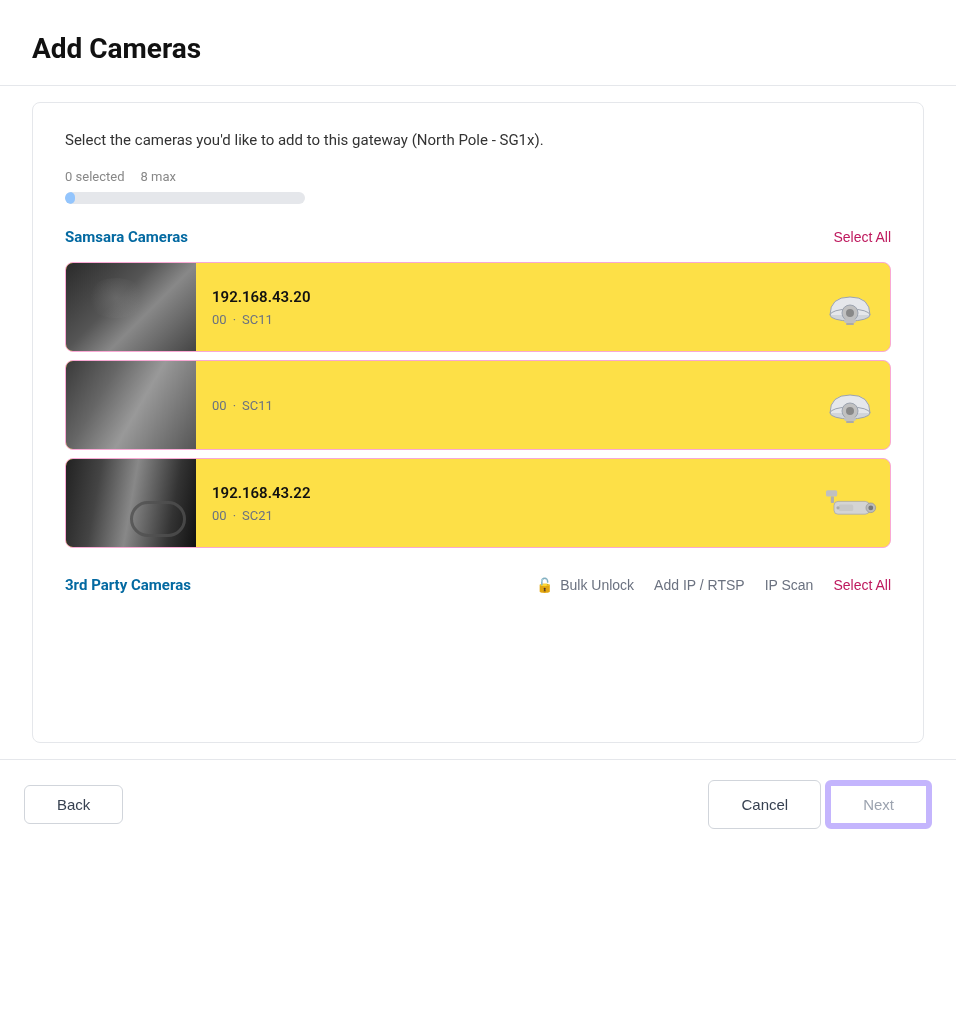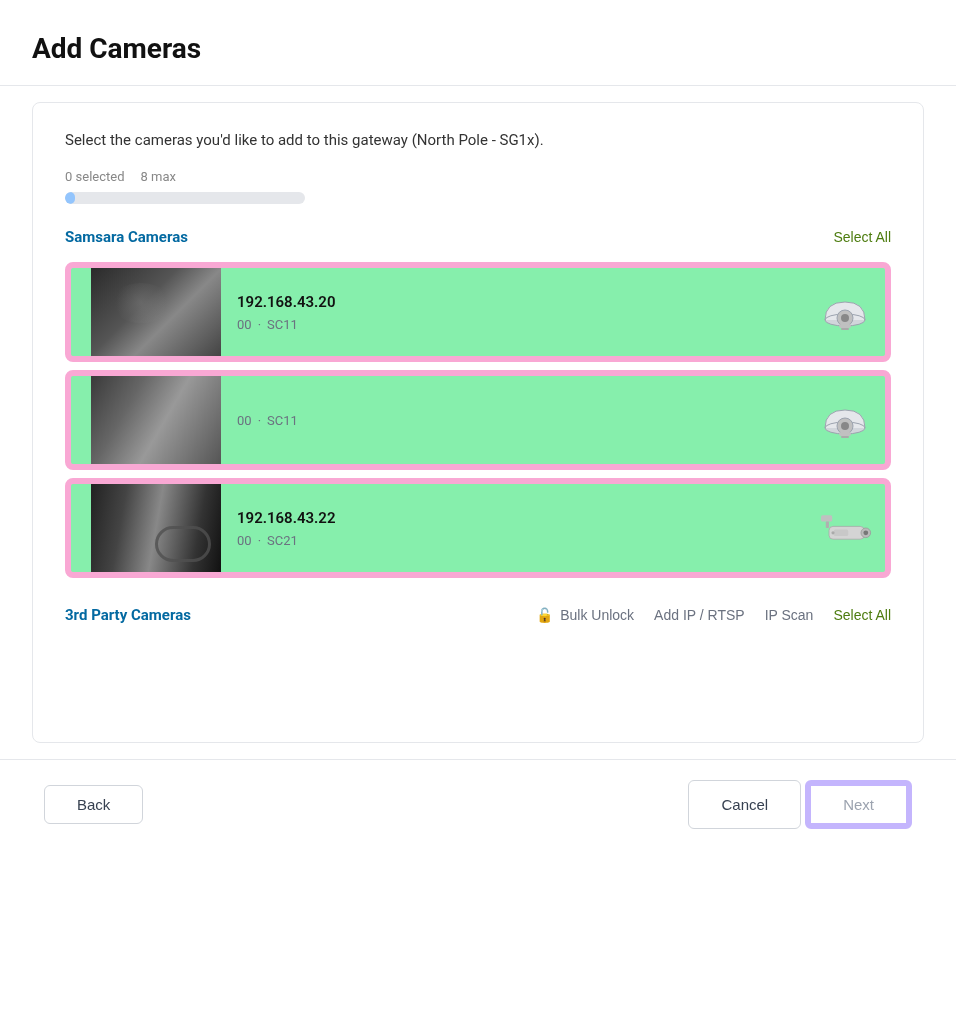--- a/index.html
+++ b/index.html
@@ -87,43 +87,42 @@
     }
 
     .section-title {
       font-size: 15px;
       font-weight: 700;
       color: #0369a1;
     }
 
     .select-all-btn {
       font-size: 14px;
-      color: #4d7c0f;
+      color: #be185d;
       background: none;
       border: none;
       cursor: pointer;
       padding: 0;
     }
 
     .camera-list {
       display: flex;
       flex-direction: column;
       gap: 8px;
       margin-bottom: 28px;
     }
 
     .camera-item {
       display: flex;
       align-items: center;
-      border: 6px solid #f9a8d4;
+      border: 1px solid #f9a8d4;
       border-radius: 8px;
       overflow: hidden;
-      background: #86efac;
+      background: #fde047;
       cursor: pointer;
-      padding-left: 20px;
     }
 
     .camera-thumbnail {
       width: 130px;
       height: 88px;
       background: #555;
       flex-shrink: 0;
       overflow: hidden;
       position: relative;
     }
@@ -235,21 +234,21 @@
       cursor: pointer;
       display: flex;
       align-items: center;
       gap: 6px;
     }
 
     .footer {
       display: flex;
       align-items: center;
       justify-content: space-between;
-      padding: 20px 44px;
+      padding: 20px 24px;
       border-top: 1px solid #e5e7eb;
       background: #fff;
     }
 
     .footer-right {
       display: flex;
       gap: 4px;
     }
 
     .btn {

